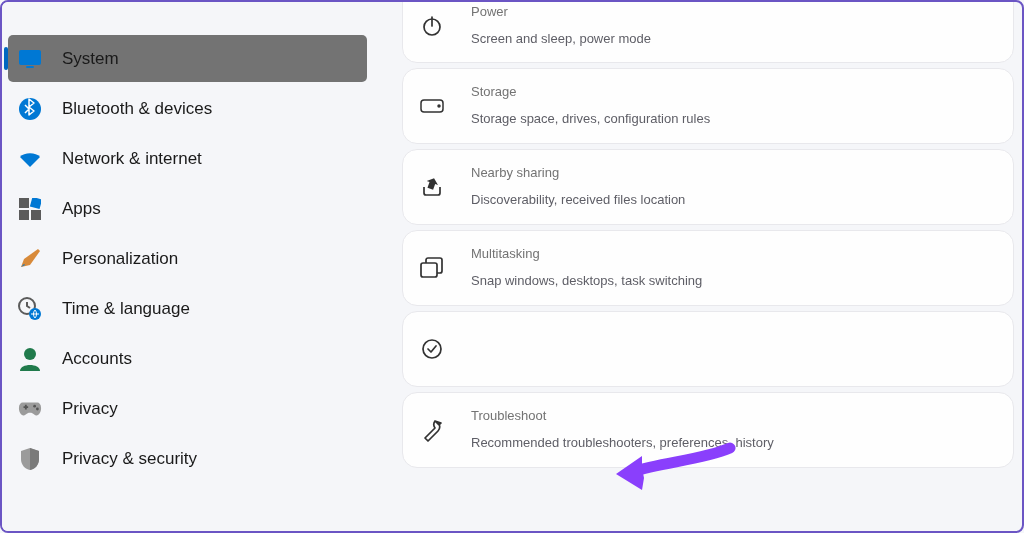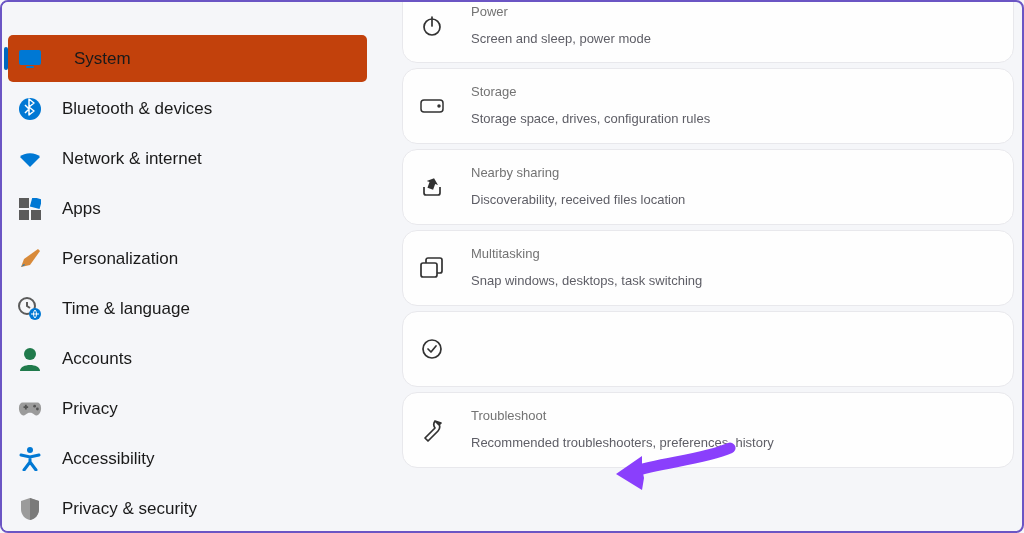--- a/index.html
+++ b/index.html
@@ -23,22 +23,21 @@
       display: flex;
       align-items: center;
       height: 47px;
       padding-left: 10px;
       margin: 3px 0 3px 6px;
       border-radius: 5px;
       cursor: pointer;
       position: relative;
     }
     .sidebar-item.selected {
-      background: #c2410c;
-      gap: 12px;
+      background: #737373;
     }
     .sidebar-item.selected::before {
       content: "";
       position: absolute;
       left: -4px;
       top: 12px;
       bottom: 12px;
       width: 4px;
       background: #0067c0;
       border-radius: 2px;
@@ -190,29 +189,20 @@
       <svg width="26" height="18" viewBox="0 0 26 18">
           <path d="M5 2 h16 c2 0 4 2 4 6 c0 4 -2 8 -5 8 c-2 0 -3 -3 -7 -3 c-4 0 -5 3 -7 3 c-3 0 -5 -4 -5 -8 c0 -4 2 -6 4 -6 Z" fill="#9b9b9b"></path>
           <circle cx="18" cy="6" r="1.5" fill="#555"></circle>
           <circle cx="21" cy="9" r="1.5" fill="#555"></circle>
           <path d="M6 7 h5 M8.5 4.5 v5" stroke="#555" stroke-width="2"></path>
         </svg>
     </span>
     <span class="sidebar-label">Privacy</span>
   </div>
 
-  <div class="sidebar-item">
-    <span class="sidebar-icon">
-      <svg width="22" height="24" viewBox="0 0 22 24">
-          <circle cx="11" cy="3" r="3" fill="#0078d4"></circle>
-          <path d="M2 8 L11 10 L20 8 M11 10 V15 M11 15 L5 23 M11 15 L17 23" stroke="#0078d4" stroke-width="3" stroke-linecap="round" fill="none"></path>
-        </svg>
-    </span>
-    <span class="sidebar-label">Accessibility</span>
-  </div>
 
   <div class="sidebar-item">
     <span class="sidebar-icon">
       <svg width="20" height="24" viewBox="0 0 20 24">
           <path d="M10 1 L19 4 V12 C19 18 15 22 10 23 C5 22 1 18 1 12 V4 Z" fill="#9b9b9b"></path>
           <path d="M10 1 L19 4 V12 C19 18 15 22 10 23 V1 Z" fill="#7a7a7a"></path>
         </svg>
     </span>
     <span class="sidebar-label">Privacy &amp; security</span>
   </div>

